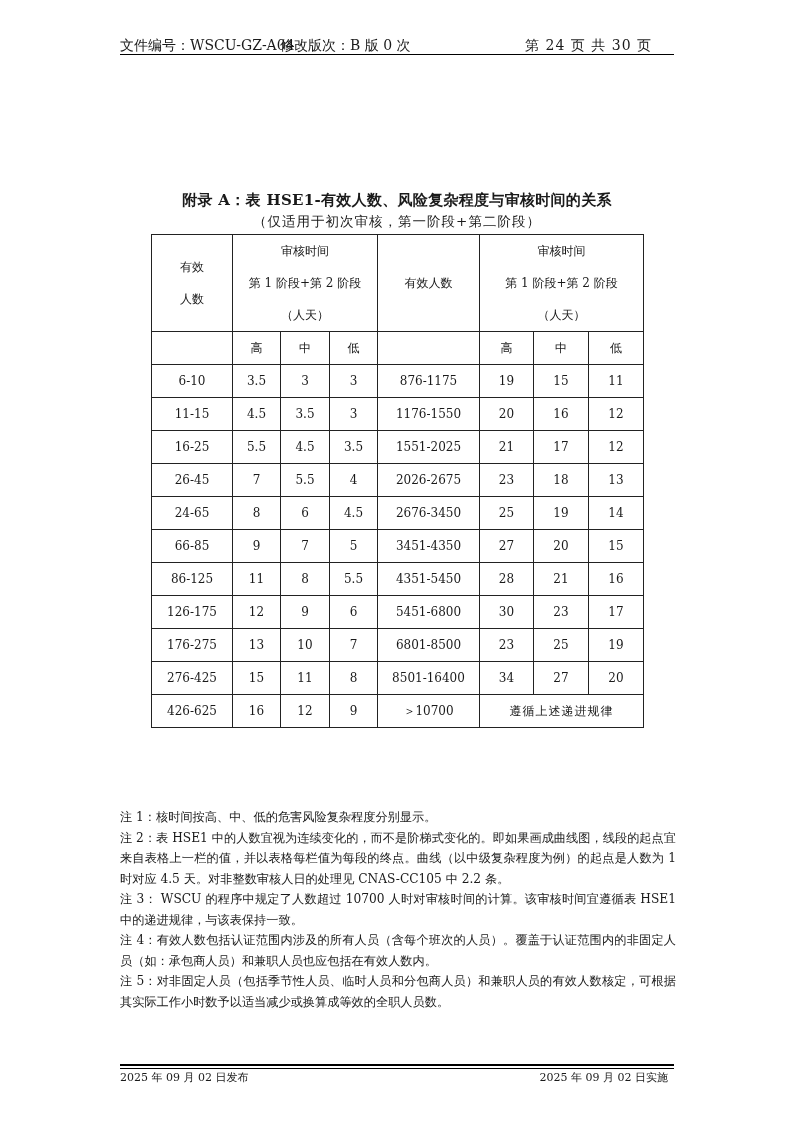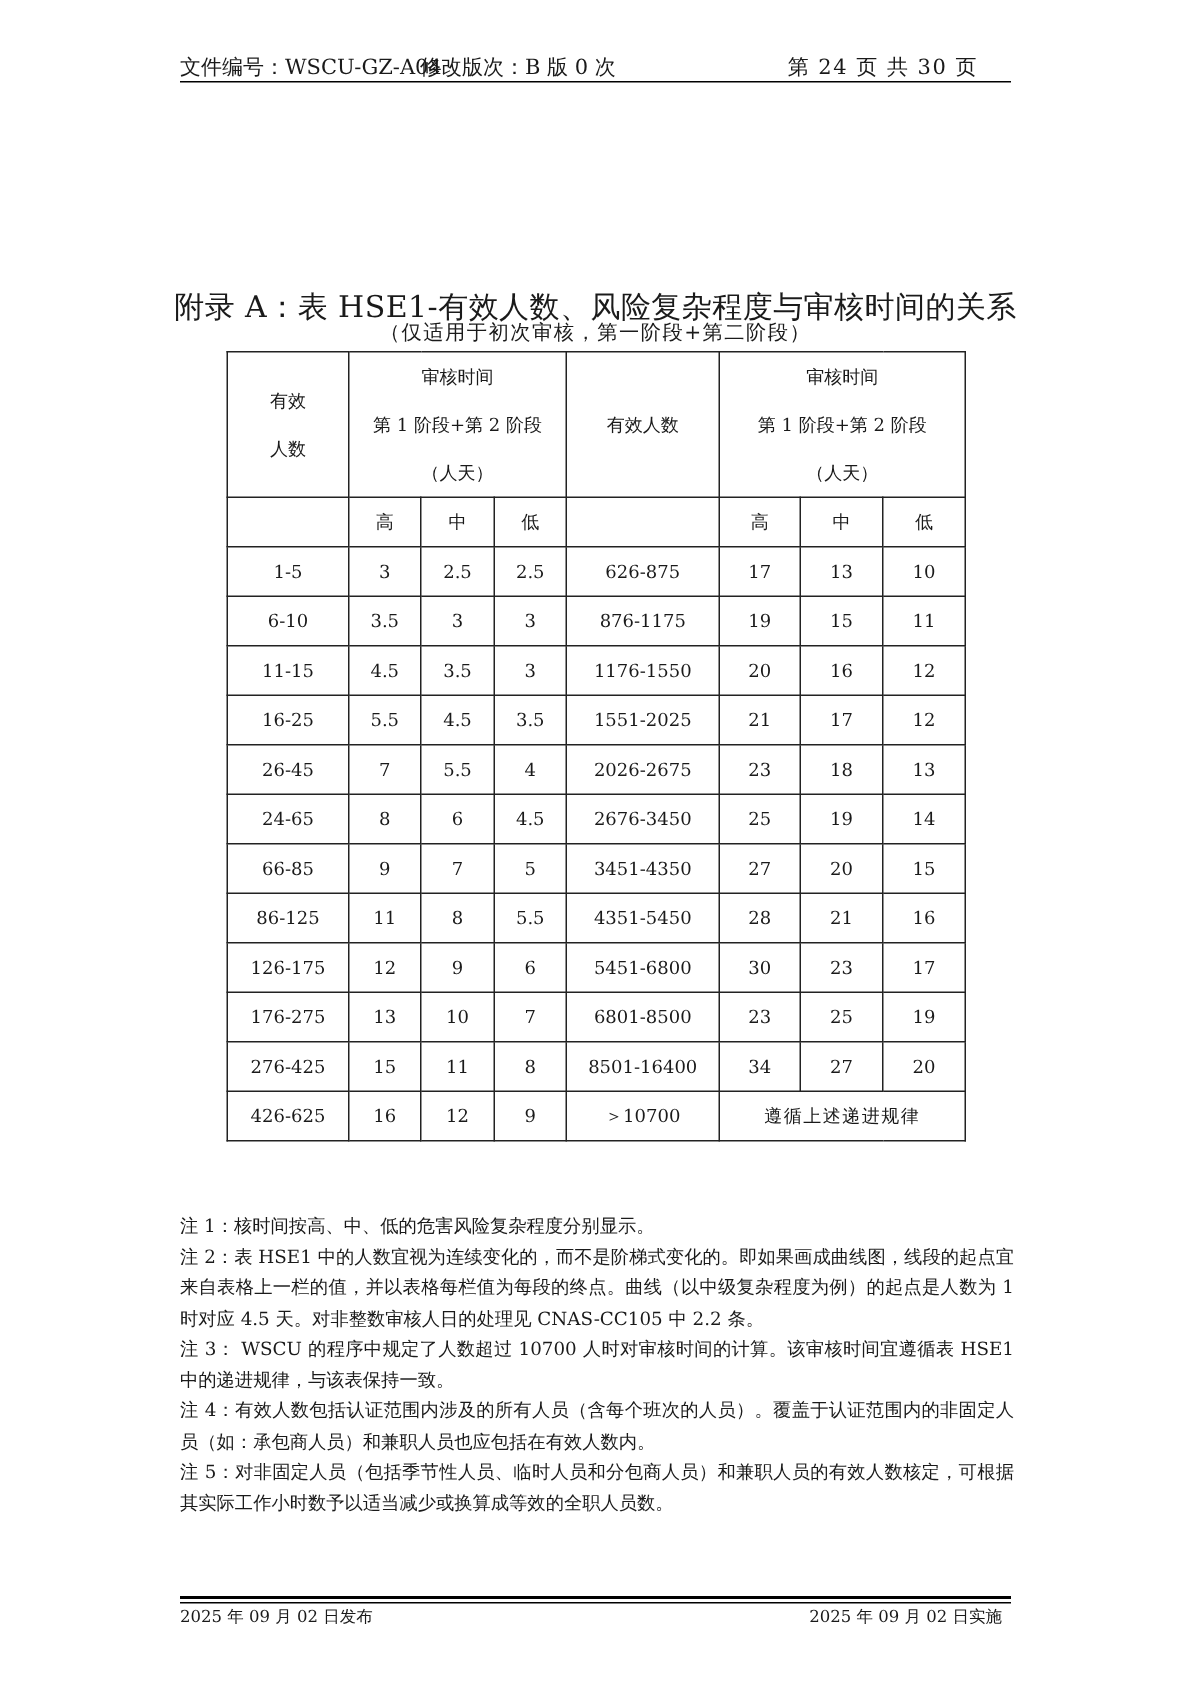--- a/index.html
+++ b/index.html
@@ -5,21 +5,21 @@
   html, body { margin: 0; padding: 0; background: #ffffff; }
   body { width: 794px; height: 1123px; position: relative; overflow: hidden;
          font-family: "DejaVu Serif", "Liberation Serif", serif; color: #1a1a1a; }
   .header { position: absolute; left: 120px; top: 36px; width: 554px; height: 18px;
             font-size: 14px; line-height: 18px; border-bottom: 1.5px solid #000; }
   .header .docno { position: absolute; left: 0; top: 0; }
   .header .rev { position: absolute; left: 160px; top: 0; }
   .header .page { position: absolute; right: 22px; top: 0; letter-spacing: 1px; }
 
   .title { position: absolute; left: 0; width: 794px; top: 191px; text-align: center;
-           font-size: 20px; font-weight: normal; letter-spacing: 0.3px; }
+           font-size: 15px; font-weight: bold; letter-spacing: 0.3px; }
   .subtitle { position: absolute; left: 0; width: 794px; top: 213px; text-align: center;
               font-size: 13.5px; letter-spacing: 1px; }
 
   table.hse { position: absolute; left: 151px; top: 234px; border-collapse: collapse;
               font-size: 12px; table-layout: fixed; }
   table.hse td { border: 1px solid #222; text-align: center; vertical-align: middle;
                  padding: 0; height: 32px; }
   table.hse td.hdr { height: 95px; line-height: 32px; }
   .c1 { width: 81px; } .c2 { width: 48px; } .c3 { width: 49px; } .c4 { width: 48px; }
   .c5 { width: 102px; } .c6 { width: 54px; } .c7 { width: 55px; } .c8 { width: 55px; }
@@ -81,30 +81,20 @@
       <td></td>
       <td>高</td>
       <td>中</td>
       <td>低</td>
       <td></td>
       <td>高</td>
       <td>中</td>
       <td>低</td>
     </tr>
 
-    <tr>
-        <td>1-5</td>
-        <td>3</td>
-        <td>2.5</td>
-        <td>2.5</td>
-        <td>626-875</td>
-        <td>17</td>
-        <td>13</td>
-        <td>10</td>
-      </tr>
       <tr>
         <td>6-10</td>
         <td>3.5</td>
         <td>3</td>
         <td>3</td>
         <td>876-1175</td>
         <td>19</td>
         <td>15</td>
         <td>11</td>
       </tr>

